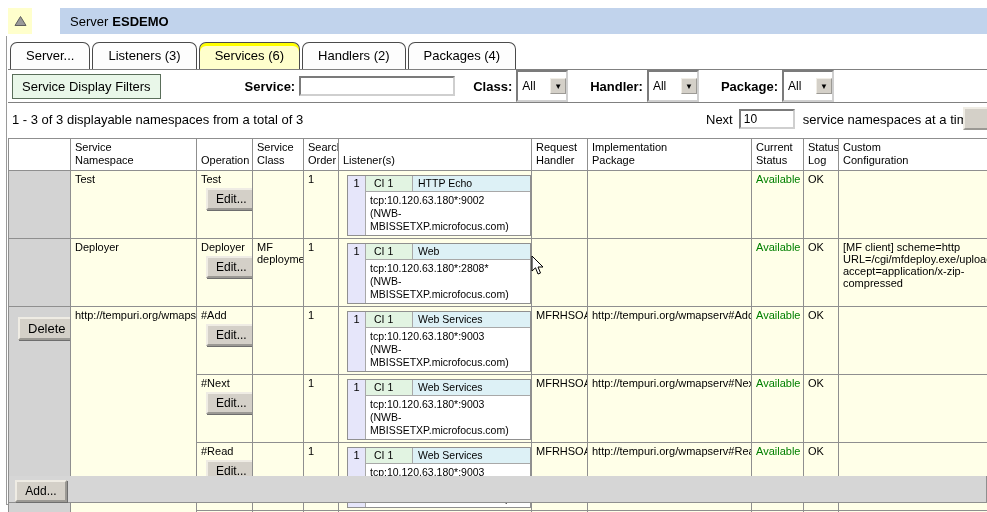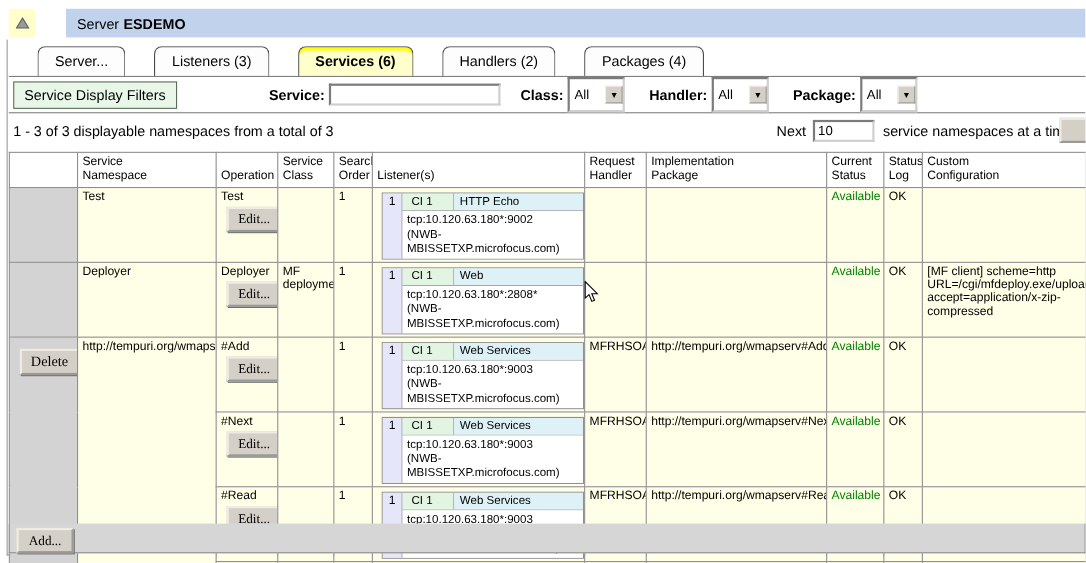--- a/index.html
+++ b/index.html
@@ -13,22 +13,22 @@
 
   
   .titlebar { position:absolute; left:8px; top:8px; width:979px; height:26px; display:flex;gap:28px; }
   .collapse-box { width:24px; height:26px; background:#ffffcc; display:flex; align-items:center; justify-content:center; cursor:pointer; }
   .title-blue { flex:1; background:#c1d3ec; display:flex; align-items:center; padding-left:10px; font-size:13px; }
   .title-blue b { margin-left:4px; }
 
   
   .tabs { position:absolute; left:10px; top:42px; height:27px; display:flex; gap:2px; }
   .tab { border:1px solid #4a4a4a; border-bottom:none; border-radius:7px 7px 0 0;
-         background:#fdfdfd; font-size:13px; padding:5px 15px 0 15px; height:27px; cursor:pointer; white-space:nowrap;margin-left:24px; }
-  .tab.active { background:#ffffcc; box-shadow: inset 0 3px 0 #ffff00; font-size:13px;font-weight:bold; }
+         background:#fdfdfd; font-size:13px; padding:5px 15px 0 15px; height:27px; cursor:pointer; white-space:nowrap; }
+  .tab.active { background:#ffffcc; box-shadow: inset 0 3px 0 #ffff00; font-size:13px; }
 
   
   .filterbar { position:absolute; left:8px; top:69px; width:979px; height:34px;
                border-top:1px solid #808080; border-bottom:1px solid #808080;
                display:flex; align-items:center; font-size:13px; }
   .filter-title { margin-left:4px; background:#e9f7e9; border:1px solid #5a6e5a; padding:4px 9px; font-size:13px; }
   .flabel { font-weight:bold; margin-left:0; }
   .text-input { height:20px; border:2px inset #cfcfcf; background:#fff; font-size:12px;
                 font-family:"Liberation Sans",sans-serif; padding:0 3px; }
   .sel { display:inline-flex; align-items:center; height:32px; border:2px inset #cfcfcf; background:#fff; cursor:pointer; }
@@ -50,21 +50,21 @@
                                  font-size:11px; font-weight:normal; padding:2px 4px; overflow:hidden; }
   table.main th { background:#fff; vertical-align:bottom; padding-bottom:3px; }
   table.main th .hline { display:block; line-height:13px; }
   tr.hdr { height:32px; }
   tr.datarow { height:51px; }
   td.graycol { background:#d3d3d3; }
   th.graycol { background:#d3d3d3; }
   td.cream { background:#ffffe8; }
 
   .win-btn { background:#d4d0c8; border:2px outset #efece4; font-size:12px;
-             font-family:Liberation Serif, serif; padding:2px 8px; cursor:pointer;
+             font-family:Liberation Sans, sans-serif; padding:2px 8px; cursor:pointer;
              box-shadow:1px 1px 0 #6e6e6e; }
   .edit-btn { display:block; margin:3px 0 0 5px; width:50px; }
   .delete-btn { display:block; margin:8px auto 0 5px; width:54px; font-size:13px; }
   .add-btn { margin:4px 0 0 6px; width:52px; }
 
   .ns-text { font-size:10.5px; }
 
   
   .lbox { display:flex; margin:2px 0 0 4px; width:184px; border:1px solid #909090; background:#fff; }
   .lidx { width:18px; background:#e6e6fa; border-right:1px solid #a8a8a8; text-align:center; font-size:11px; padding-top:1px; }

